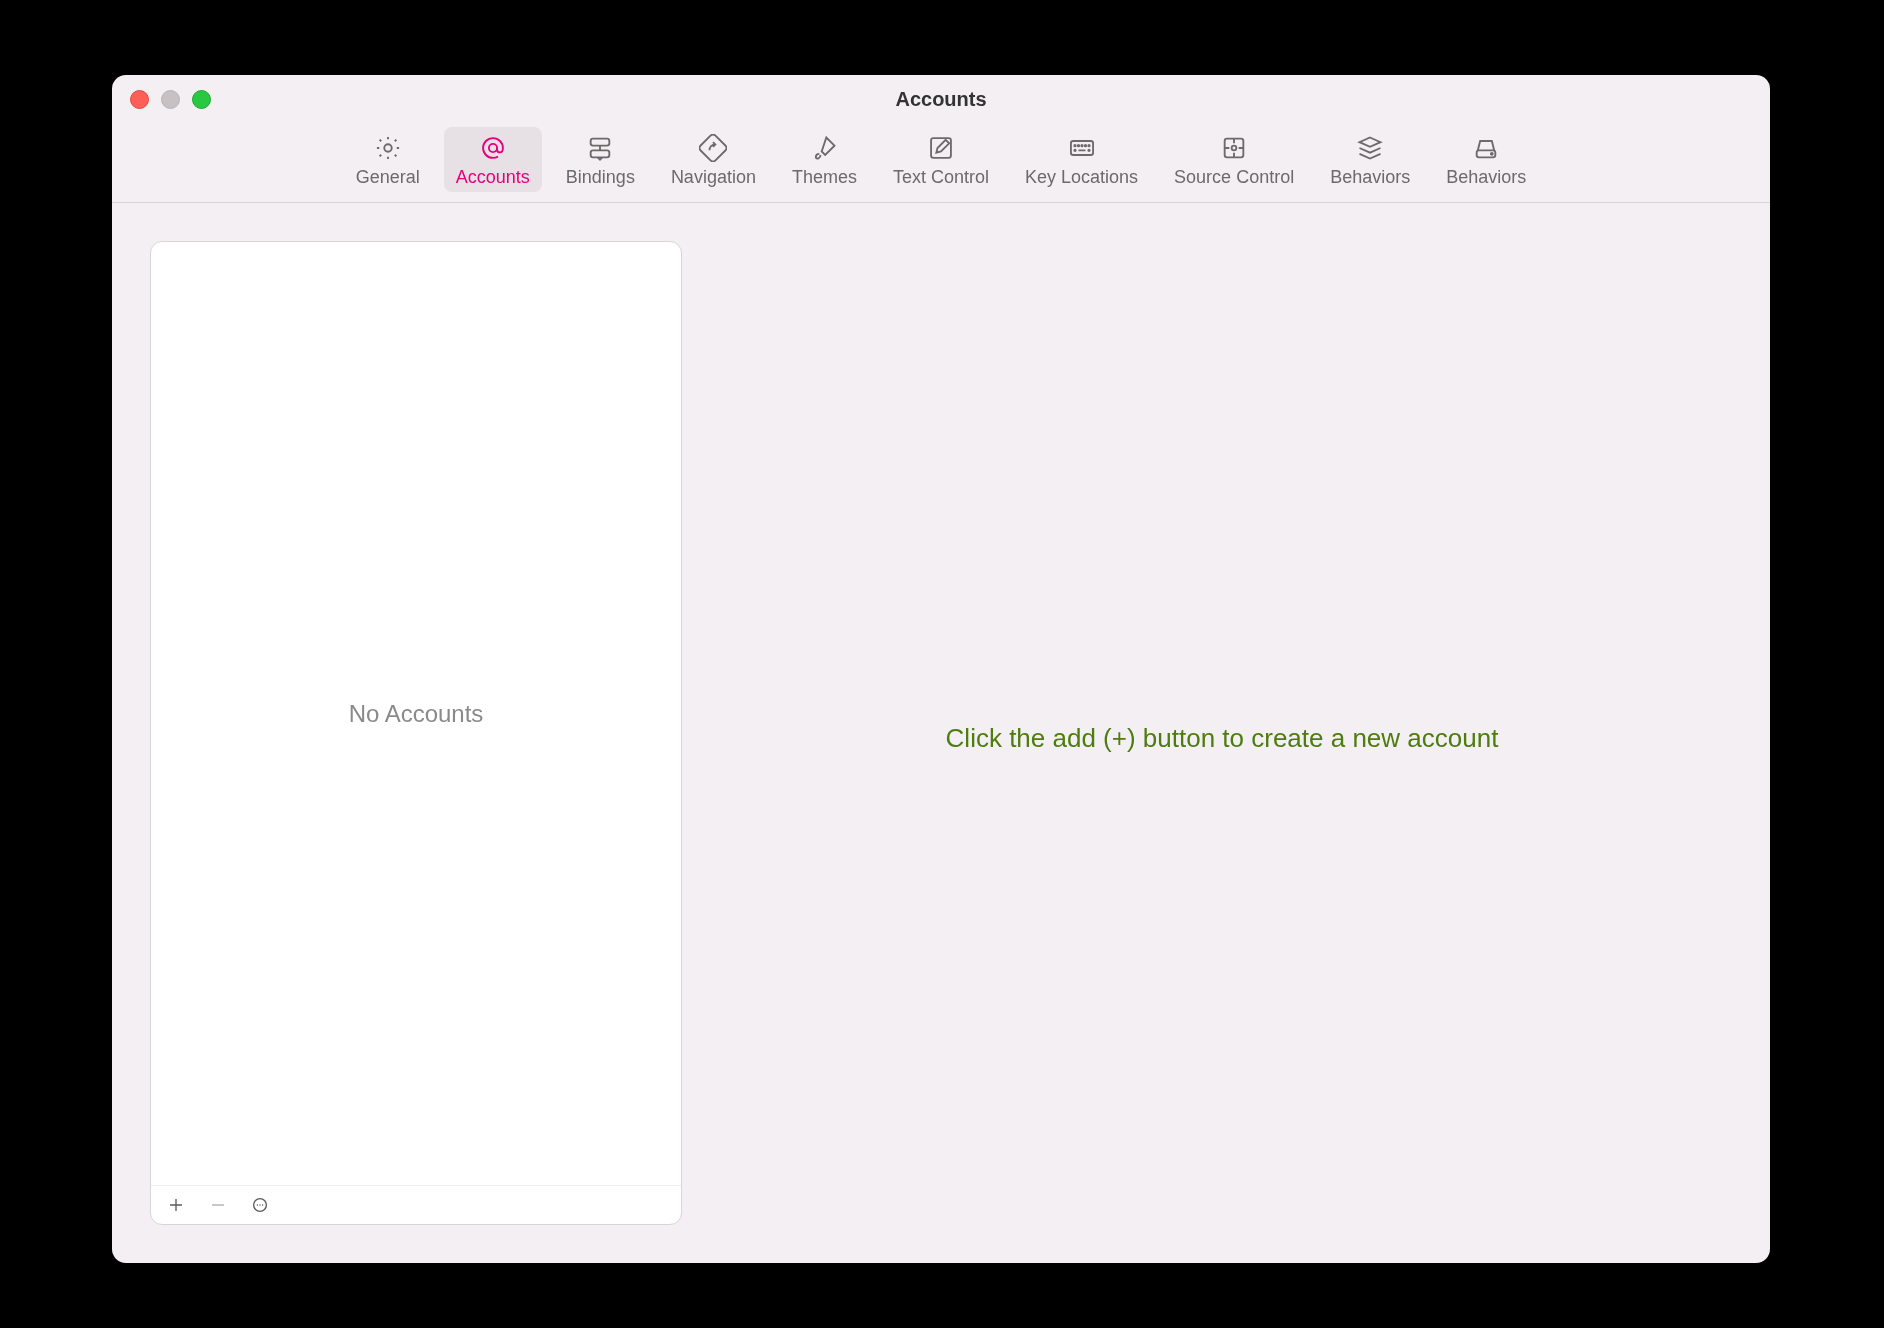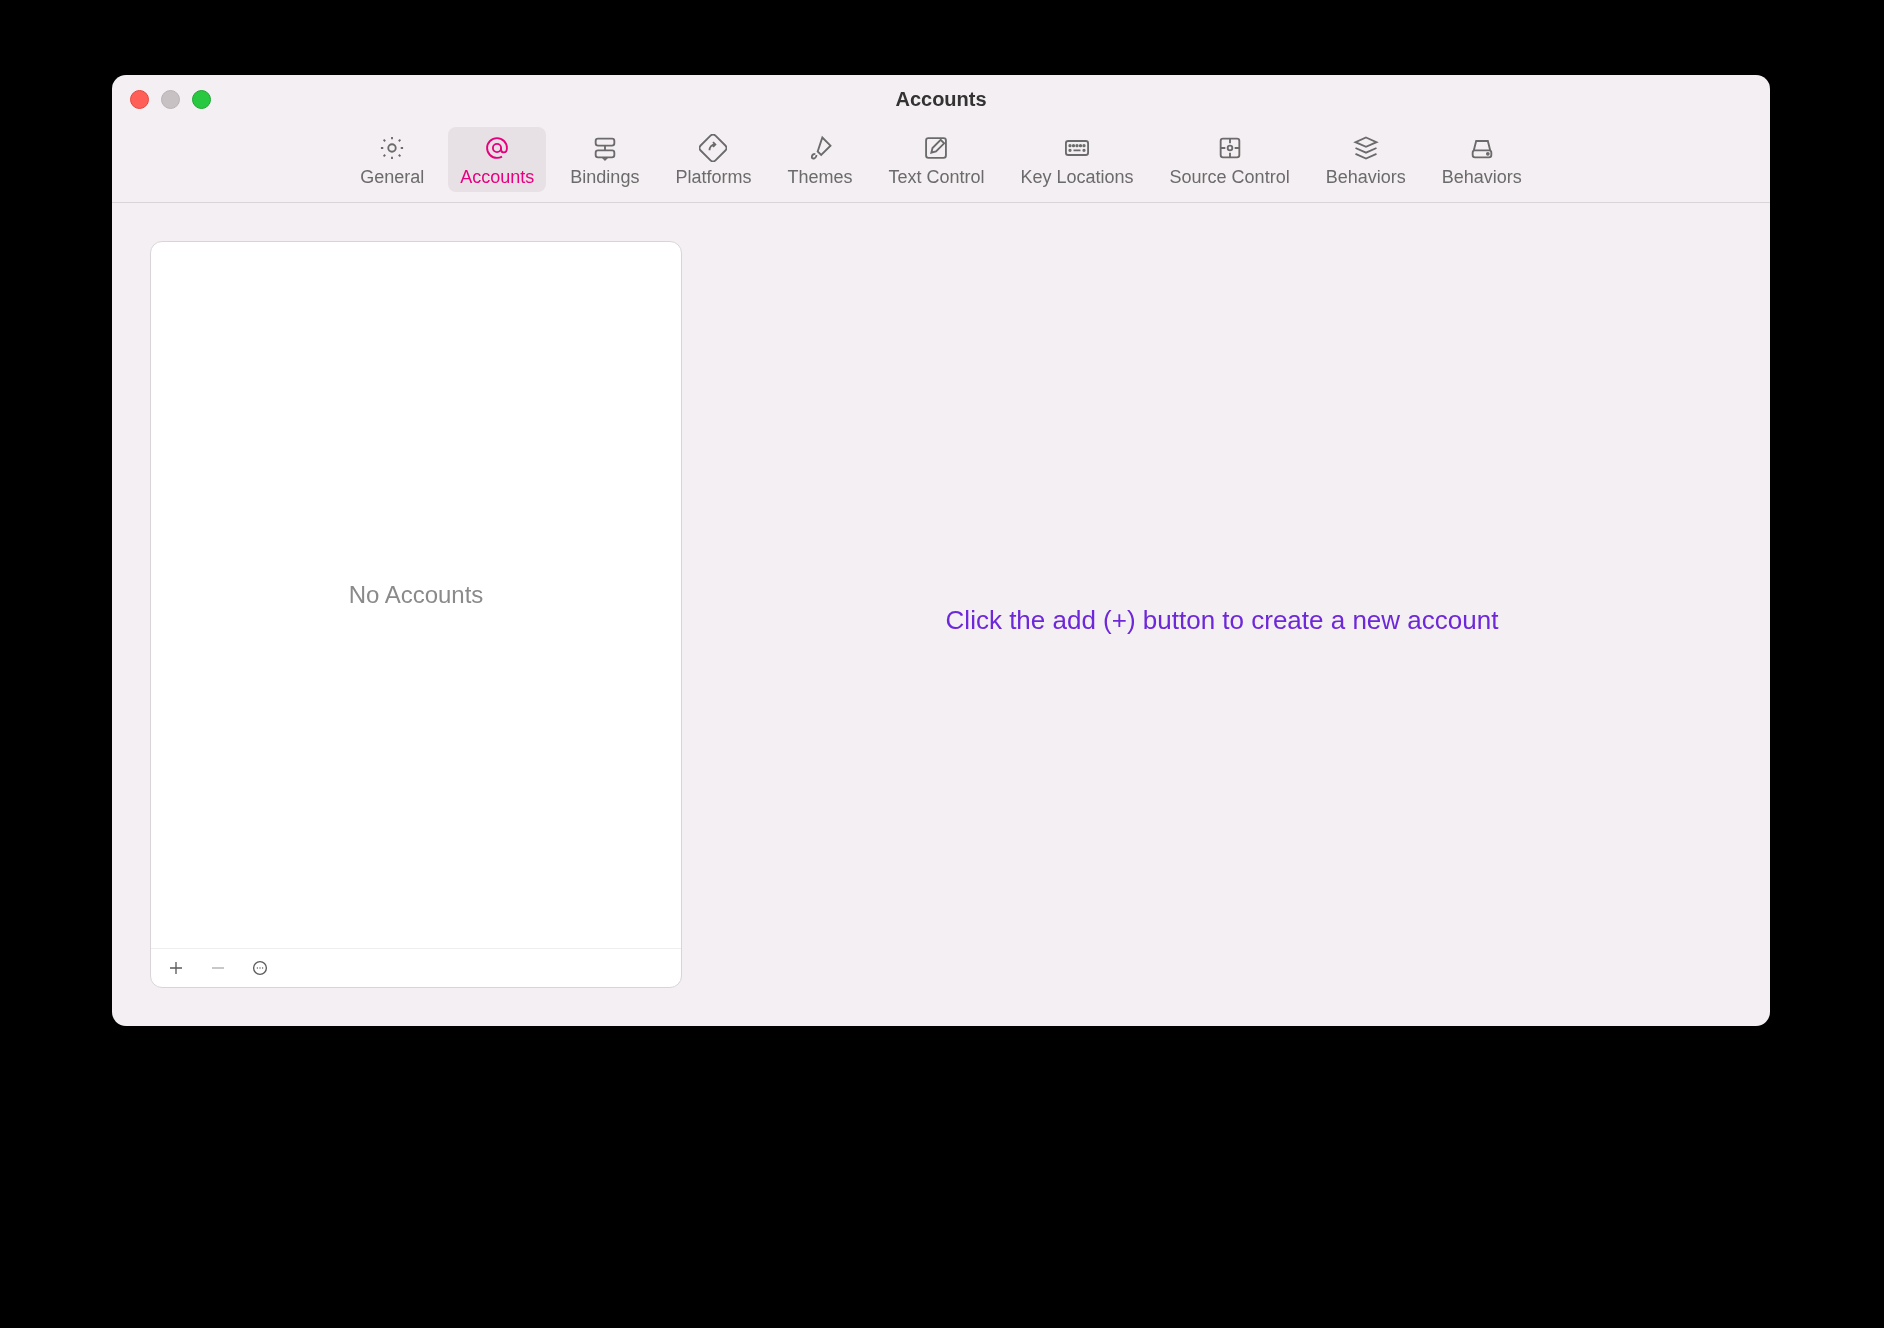--- a/index.html
+++ b/index.html
@@ -10,21 +10,21 @@
     background: #000;
     font-family: -apple-system, "Helvetica Neue", Helvetica, Arial, sans-serif;
     -webkit-font-smoothing: antialiased;
   }
 
   .window {
     position: absolute;
     left: 112px;
     top: 75px;
     width: 1658px;
-    height: 951px;
+    height: 1188px;
     background: #f4eff2;
     border-radius: 14px;
     box-shadow: 0 30px 60px rgba(0,0,0,0.5);
     overflow: hidden;
     display: flex;
     flex-direction: column;
   }
 
   
   .titlebar {
@@ -173,21 +173,21 @@
     left: 600px;
     right: 38px;
     top: 38px;
     bottom: 38px;
     display: flex;
     align-items: center;
     justify-content: center;
   }
 
   .hint {
-    color: #6d28d9;
+    color: #4d7c0f;
     font-size: 26px;
     text-align: center;
     margin-top: 11px;
   }
 </style>
 </head>
 <body>
 
 <div class="window">
 
@@ -234,21 +234,21 @@
       <span class="tab-label">Bindings</span>
     </div>
 
     <div class="tab">
       <span class="icon">
         <svg viewBox="0 0 24 24">
             <rect x="3" y="3" width="18" height="18" rx="3" transform="rotate(45 12 12)"></rect>
             <path d="M9 14c0-3 2-5 5-5M12 7l2 2-2 2"></path>
           </svg>
       </span>
-      <span class="tab-label">Platforms</span>
+      <span class="tab-label">Navigation</span>
     </div>
 
     <div class="tab">
       <span class="icon">
         <svg viewBox="0 0 24 24">
             <path d="M14 3l7 7-8 8-3-3z"></path>
             <path d="M8 17c-2 0-3 1-3 3 0 1 1 1 1 1s3 0 3-3"></path>
           </svg>
       </span>
       <span class="tab-label">Themes</span>

